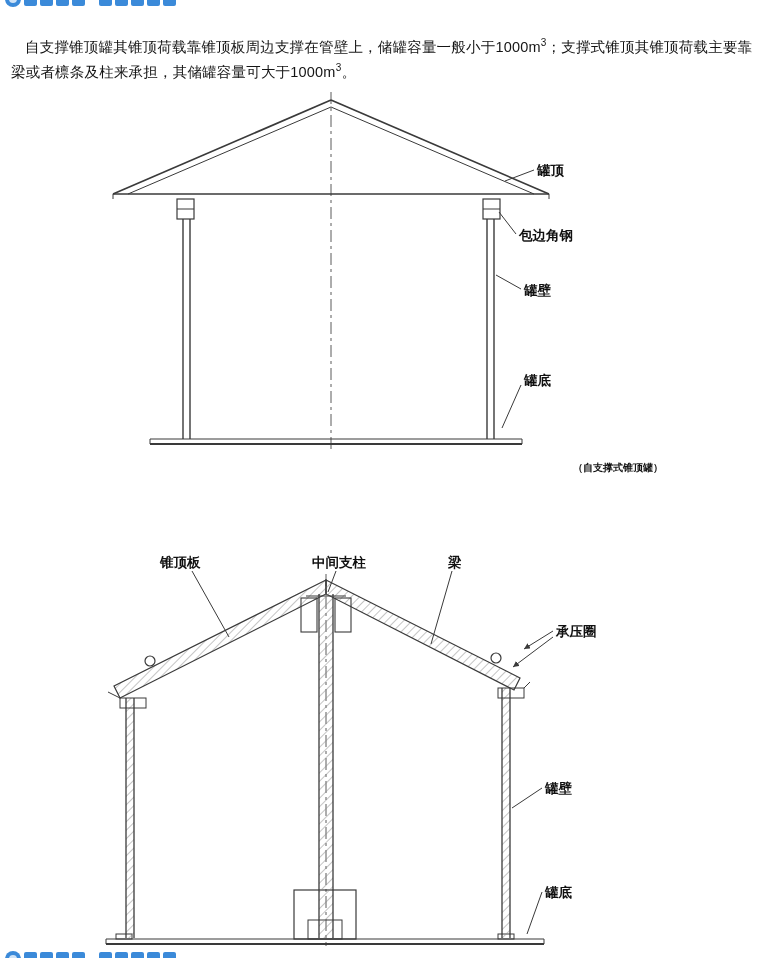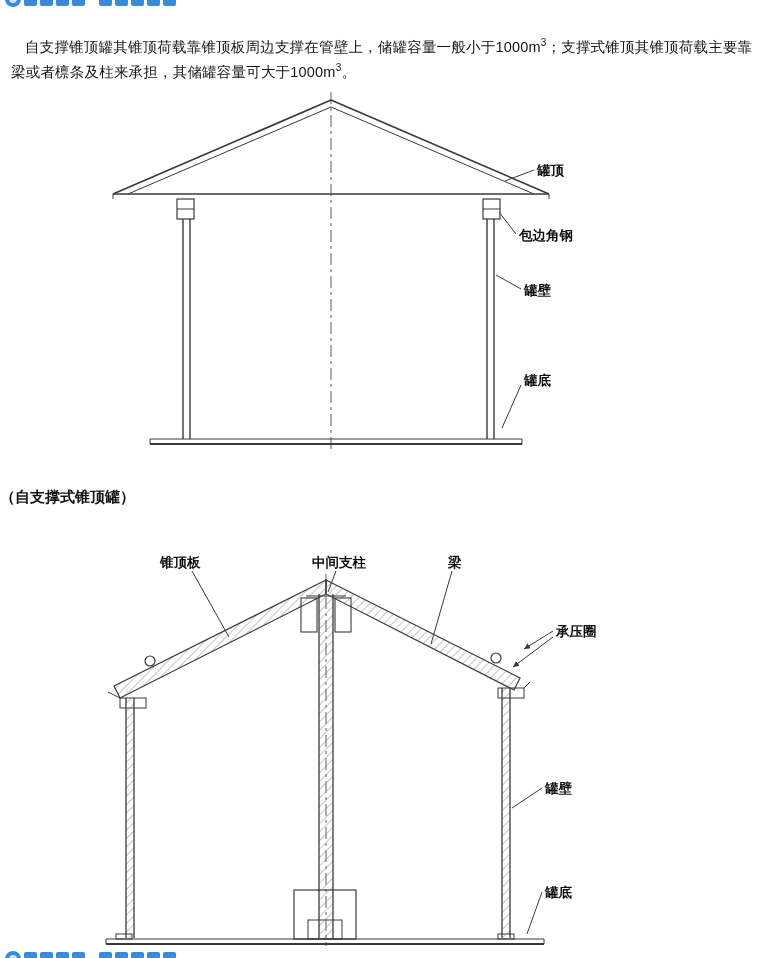--- a/index.html
+++ b/index.html
@@ -23,21 +23,21 @@
   
   .intro{
     position:absolute;top:20px;left:11px;width:744px;
     font-size:14.5px;line-height:25px;color:#151515;
     text-indent:14px;letter-spacing:0.2px;
   }
   .intro sup{font-size:10px;line-height:0;}
   
   .fig-caption{
     position:absolute;top:461px;left:0;width:663px;
-    text-align:left;font-weight:bold;font-size:15px;color:#111;margin-top:27px;
+    text-align:right;font-weight:bold;font-size:10px;color:#111;
   }
   svg{position:absolute;left:0;}
   svg.fig1{top:88px;}
   svg.fig2{top:540px;}
   svg text{
     font-family:"Liberation Sans","DejaVu Sans",sans-serif;
     font-size:13.5px;font-weight:bold;fill:#111;
   }
   .ln{stroke:#3a3a3a;fill:none;}
   .cl{stroke:#5a5a5a;stroke-width:1;stroke-dasharray:12 4 3 4;fill:none;}

